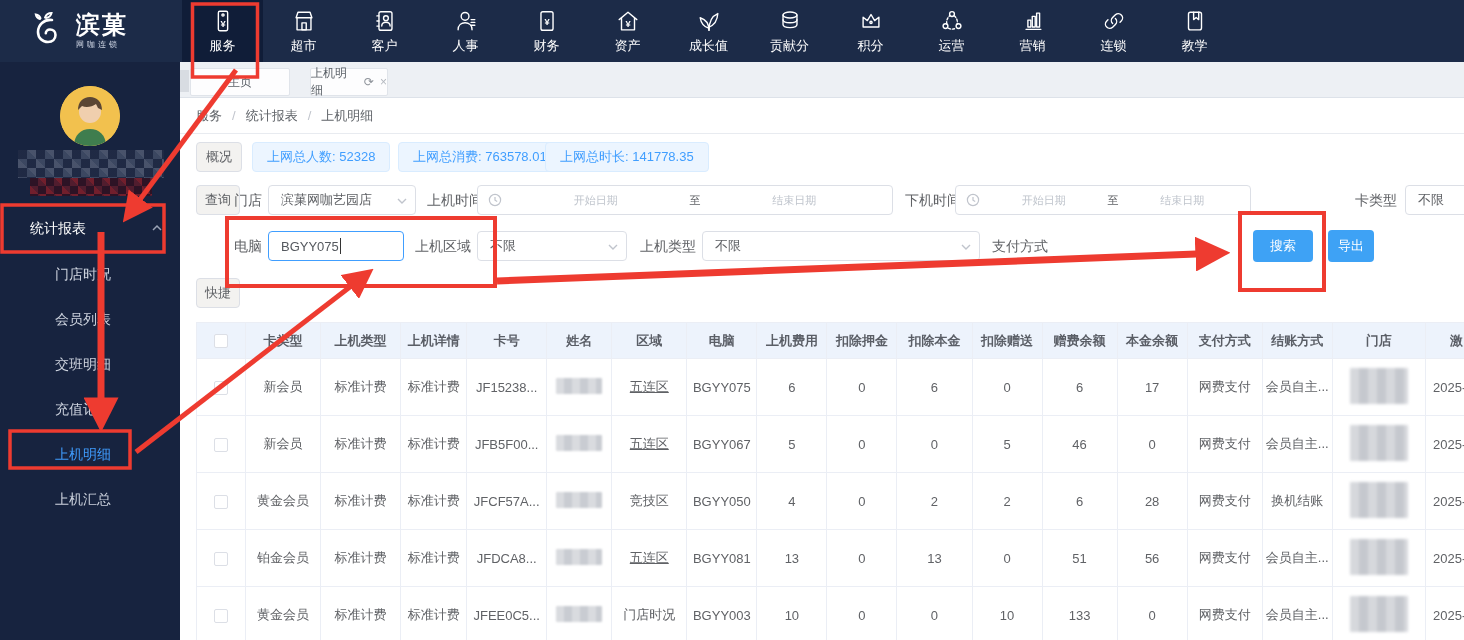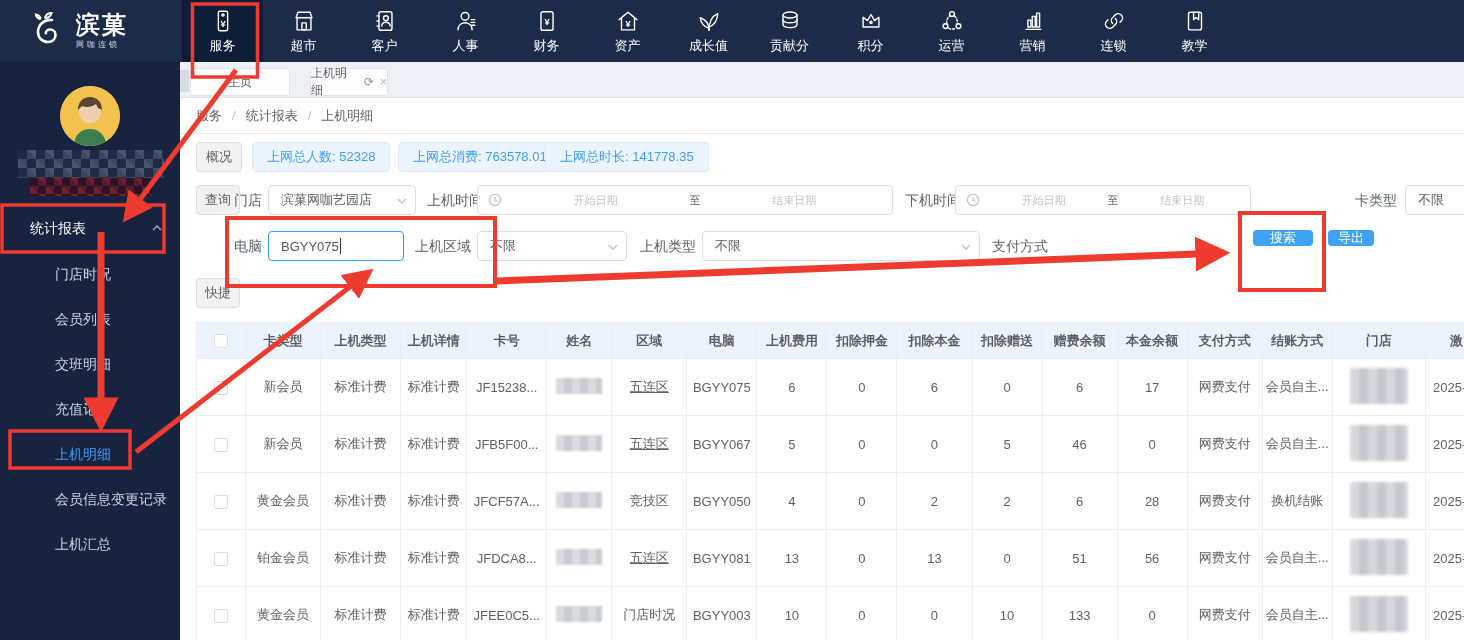--- a/index.html
+++ b/index.html
@@ -51,21 +51,21 @@
   .flabel { position:absolute; height:30px; line-height:30px; font-size:14px; color:#606266; white-space:nowrap; }
   .select { position:absolute; height:30px; border:1px solid #dcdfe6; border-radius:4px; background:#fff; font-size:13px; color:#606266; display:flex; align-items:center; padding:0 24px 0 12px; cursor:pointer; white-space:nowrap; }
   .select .chev { position:absolute; right:8px; top:11px; width:10px; height:8px; }
   .select .ph { color:#bfc4cc; }
   .daterange { position:absolute; height:30px; border:1px solid #dcdfe6; border-radius:4px; background:#fff; display:flex; align-items:center; font-size:11px; padding:0 10px; cursor:text; }
   .daterange .clk { width:14px; height:14px; margin-right:6px; flex:none; }
   .daterange .ph { flex:1; text-align:center; color:#bfc4cc; }
   .daterange .to { color:#606266; padding:0 6px; }
   .text-input { position:absolute; height:30px; border:1px solid #409eff; border-radius:4px; background:#fff; display:flex; align-items:center; padding:0 12px; font-size:13px; color:#55595f; }
   .caret-bar { display:inline-block; width:1px; height:16px; background:#333; margin-left:1px; }
-  .blue-btn { position:absolute; height:16px; background:#3ea2f5; color:#fff; font-size:13px; border:none; border-radius:4px; display:flex; align-items:center; justify-content:center; cursor:pointer; }
+  .blue-btn { position:absolute; height:32px; background:#3ea2f5; color:#fff; font-size:13px; border:none; border-radius:4px; display:flex; align-items:center; justify-content:center; cursor:pointer; }
 
   
   .grid-wrap { position:absolute; left:16px; top:260px; width:1292px; }
   table.grid { border-collapse:collapse; table-layout:fixed; width:1292px; }
   table.grid th, table.grid td { border:1px solid #ebeef5; font-size:13px; text-align:center; overflow:hidden; white-space:nowrap; }
   table.grid th { height:36px; background:#edf3fc; color:#5a5e66; font-weight:bold; }
   table.grid td { height:57px; background:#fff; color:#606266; }
   .checkbox { display:inline-block; width:14px; height:14px; border:1px solid #dcdfe6; border-radius:2px; background:#fff; cursor:pointer; vertical-align:middle; }
   .cell-link { text-decoration:underline; cursor:pointer; }
   .blur-name { display:inline-block; width:46px; height:16px; border-radius:1px;
@@ -240,21 +240,20 @@
     <svg class="menu-caret" viewBox="0 0 10 8" fill="none" stroke="#9aa3b5" stroke-width="1.5">
         <path d="M1 6 L5 2 L9 6"></path>
       </svg>
   </div>
   <div class="submenu">
       <div class="submenu-item">门店时况</div>
       <div class="submenu-item">会员列表</div>
       <div class="submenu-item">交班明细</div>
       <div class="submenu-item">充值记录</div>
       <div class="submenu-item active">上机明细</div>
-      <div class="submenu-item">会员信息变更记录</div>
       <div class="submenu-item">上机汇总</div>
     </div>
 </div>
 
 <div class="main">
   <div class="tabstrip">
     <div class="tabstrip-handle"></div>
   <div class="tab" style="left: 10px; width: 100px;">
         <span>主页</span>
       </div>

